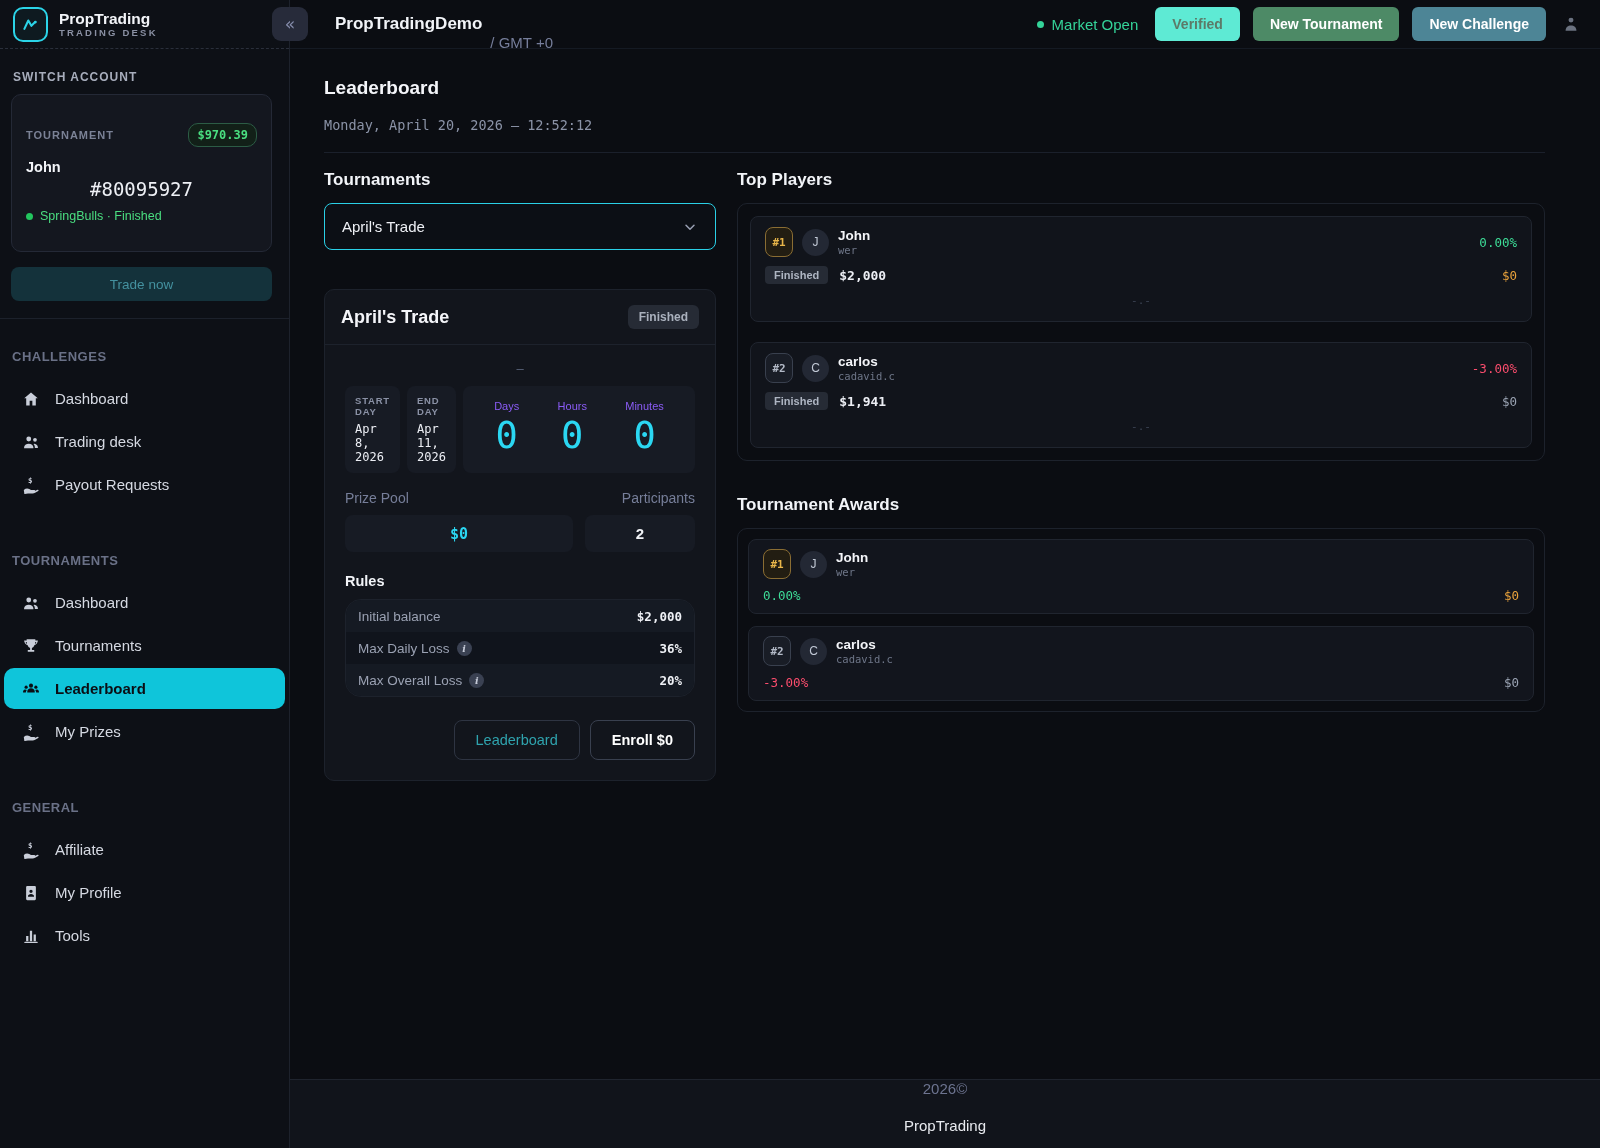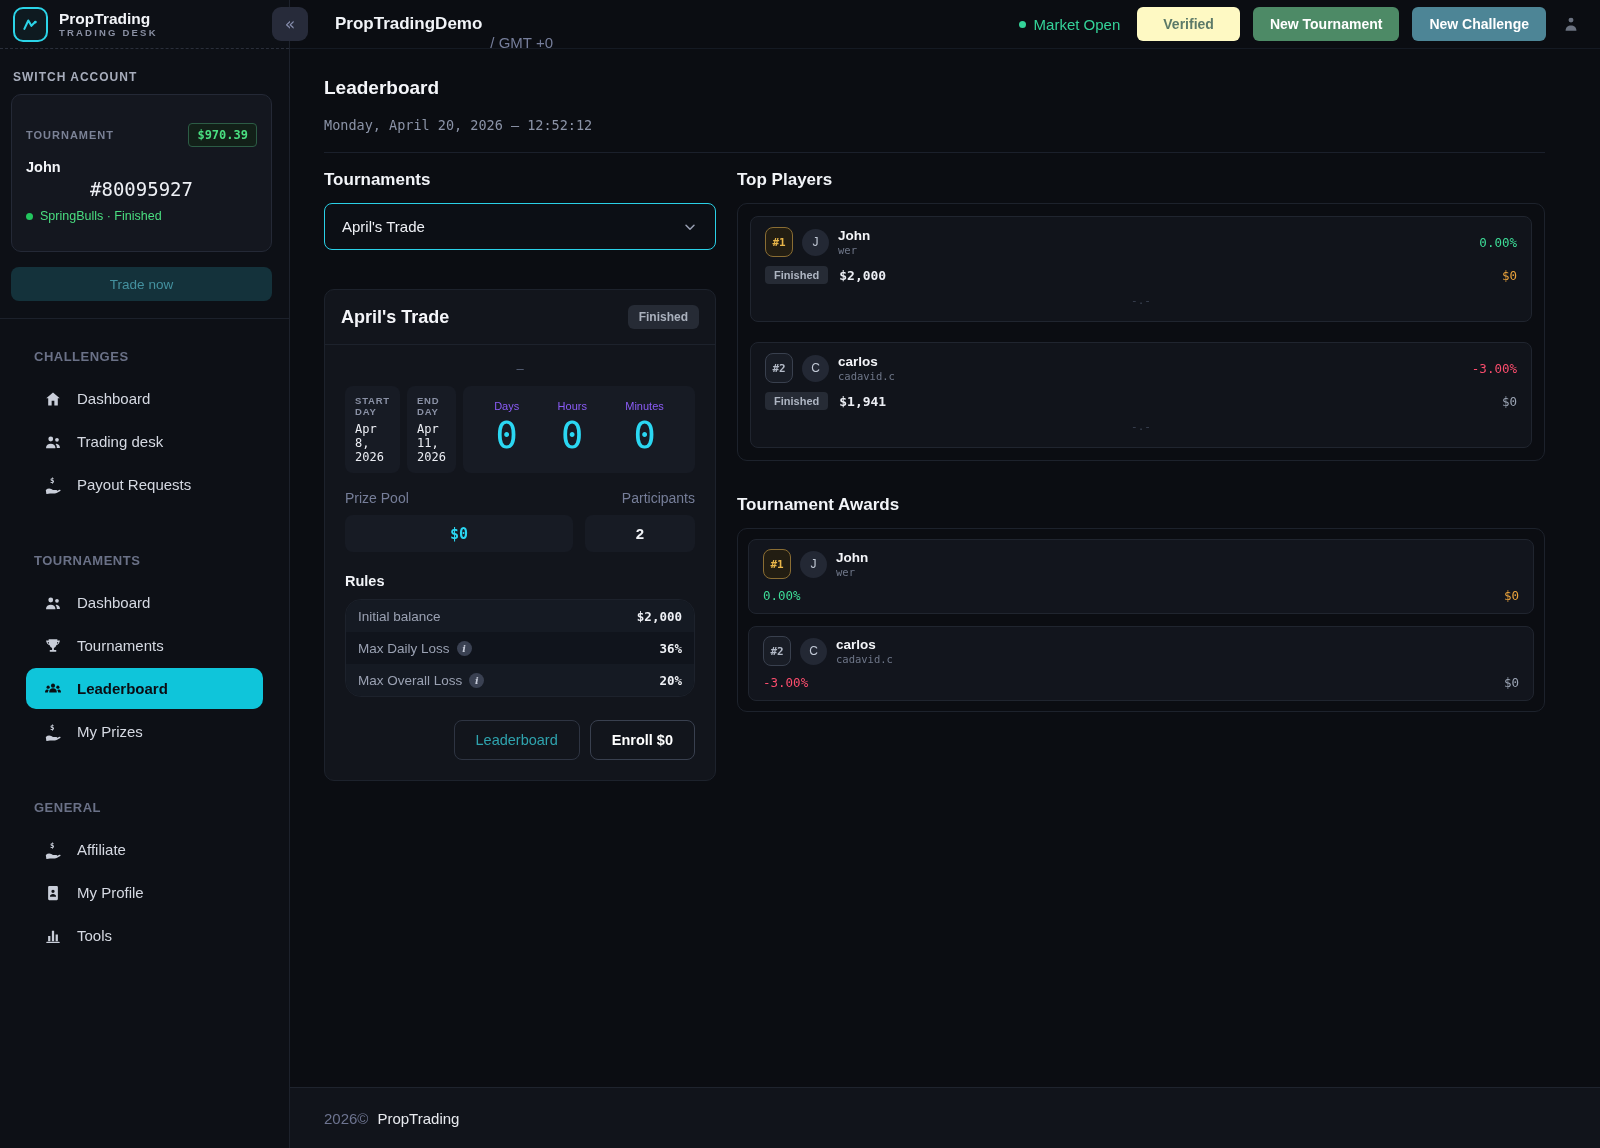--- a/index.html
+++ b/index.html
@@ -9,43 +9,43 @@
   
   .sidebar { width:290px; min-width:290px; background:#0d1016; border-right:1px solid #1d222c; display:flex; flex-direction:column; }
   .side-header { height:49px; display:flex; align-items:center; gap:11px; padding:0 13px; border-bottom:1px dashed #2a2f3b; }
   .logo-box { width:35px; height:35px; border:2px solid #2bd4e8; border-radius:10px; background:#0e1a20; display:flex; align-items:center; justify-content:center; }
   .brand-name { font-size:15.5px; font-weight:bold; color:#f2f4f8; line-height:1.15; }
   .brand-sub { font-size:9.5px; letter-spacing:2.2px; color:#8a90a3; font-weight:bold; }
   .switch-label { margin:21px 13px 10px; font-size:12px; font-weight:bold; letter-spacing:1px; color:#a7adbc; }
   .account-card { margin:0 17px 0 11px; background:#14171f; border:1px solid #242936; border-radius:10px; padding:28px 14px; cursor:pointer; }
   .acct-row1 { display:flex; align-items:center; justify-content:space-between; }
   .acct-type { font-size:11px; font-weight:bold; letter-spacing:1px; color:#7b8296; }
-  .acct-balance { font-family:"DejaVu Sans Mono", monospace; font-size:12px; font-weight:bold; color:#4ade80; background:#122018; border:1px solid #2c5c45; border-radius:4px; padding:4px 8px; }
+  .acct-balance { font-family:"DejaVu Sans Mono", monospace; font-size:12px; font-weight:bold; color:#4ade80; background:#122018; border:1px solid #2c5c45; border-radius:10px; padding:4px 8px; }
   .acct-name { margin-top:12px; font-size:14.5px; font-weight:bold; color:#f3f5f9; }
   .acct-number { margin-top:3px; font-family:"DejaVu Sans Mono", monospace; font-size:19px; color:#eef0f5;text-align:center; }
   .acct-status { margin-top:9px; display:flex; align-items:center; gap:7px; font-size:12.5px; color:#4ade80; }
   .dot { width:7px; height:7px; border-radius:50%; background:#22c55e; display:inline-block; }
   .trade-now { margin:15px 17px 17px 11px; height:34px; background:#14323b; border:none; border-radius:8px; color:#44919f; font-size:13.5px; font-family:"Liberation Sans", sans-serif; cursor:pointer; }
-  .side-nav { border-top:1px solid #1c212b; padding:10px 26px 0; }
+  .side-nav { border-top:1px solid #1c212b; padding:10px 4px 0; }
   .nav-section-title { margin:20px 8px 14px; font-size:13px; font-weight:bold; letter-spacing:.5px; color:#6a7187; }
   .nav-item { display:flex; align-items:center; gap:15px; padding:11px 17px; border-radius:10px; color:#d5d9e2; font-size:15px; cursor:pointer; margin-bottom:2px; }
   .nav-item .nicon { width:19px; height:19px; color:#c9ced9; display:flex; align-items:center; justify-content:center; }
   .nav-item.active { background:#0fc5da; color:#0b0e14; font-weight:bold; }
   .nav-item.active .nicon { color:#0b0e14; }
   .nav-gap { height:26px; }
 
   
   .main { flex:1; display:flex; flex-direction:column; position:relative; }
   .topbar { height:49px; display:flex; align-items:center; padding:0 20px 0 45px; border-bottom:1px solid #151a23; position:relative; }
   .collapse-btn { position:absolute; left:-18px; top:7px; width:36px; height:34px; border-radius:9px; background:#272b3a; border:none; color:#858cab; font-size:17px; cursor:pointer; font-family:"DejaVu Sans", sans-serif; }
   .topbar-title { font-size:17px; font-weight:bold; color:#f2f4f8; }
   .topbar-tz { font-size:15px; color:#767e9b; margin-left:8px;margin-top:36px; }
   .topbar-right { margin-left:auto; display:flex; align-items:center; gap:13px; }
   .market-open { display:flex; align-items:center; gap:8px; color:#34d399; font-size:15px; margin-right:4px; }
-  .btn-verified { background:#fef9c3; color:#5c7a68; border:none; border-radius:6px; padding:9px 26px; font-size:14px; font-weight:bold; font-family:"Liberation Sans", sans-serif; cursor:pointer; }
+  .btn-verified { background:#5eead4; color:#5c7a68; border:none; border-radius:6px; padding:9px 17px; font-size:14px; font-weight:bold; font-family:"Liberation Sans", sans-serif; cursor:pointer; }
   .btn-new-tournament { background:#4d8a66; color:#fff; border:none; border-radius:6px; padding:9px 17px; font-size:14px; font-weight:bold; font-family:"Liberation Sans", sans-serif; cursor:pointer; }
   .btn-new-challenge { background:#4d8596; color:#fff; border:none; border-radius:6px; padding:9px 17px; font-size:14px; font-weight:bold; font-family:"Liberation Sans", sans-serif; cursor:pointer; }
   .user-icon { color:#6b7280; margin-left:3px; cursor:pointer; display:flex; }
 
   .content { flex:1; padding:28px 55px 0 34px; }
   .page-title { font-size:19px; font-weight:bold; color:#f4f5f9; }
   .page-date { margin-top:18px; font-family:"DejaVu Sans Mono", monospace; font-size:13.5px; color:#8b93a7; }
   .content-divider { margin-top:19px; border-top:1px solid #1b202b; }
   .columns { display:flex; gap:21px; }
   .col-left { width:392px; min-width:392px; }
@@ -112,21 +112,21 @@
   .row-bottom { text-align:center; font-family:"DejaVu Sans Mono", monospace; font-size:11px; color:#3c4454; padding:10px 0 8px; }
 
   
   .awards-title { margin-top:34px; }
   .awards-wrap { border:1px solid #1d222c; border-radius:10px; padding:10px; }
   .award-row { border:1px solid #20252f; border-radius:8px; background:#12151d; padding:9px 14px 10px; }
   .award-row + .award-row { margin-top:12px; }
   .award-bottom { display:flex; align-items:center; justify-content:space-between; margin-top:9px; font-family:"DejaVu Sans Mono", monospace; font-size:12.5px; }
 
   
-  .footer { height:61px; border-top:1px solid #1f242e; background:#11141b; display:flex; align-items:center; gap:9px; padding:0 34px; }
+  .footer { height:69px; border-top:1px solid #1f242e; background:#11141b; display:flex; align-items:center; gap:20px; padding:0 34px;flex-direction:column; }
   .footer-year { font-size:15px; color:#6d7490; }
   .footer-brand { font-size:15px; color:#e8eaef; }
   svg { display:block; }
 </style>
 </head>
 <body>
 
 <div class="app">
 
   <aside class="sidebar">

